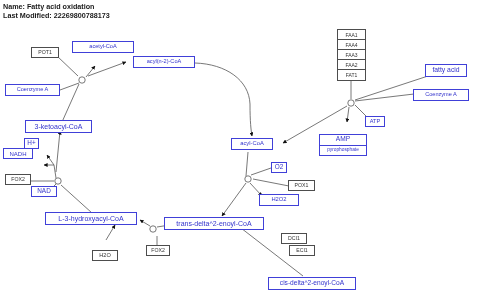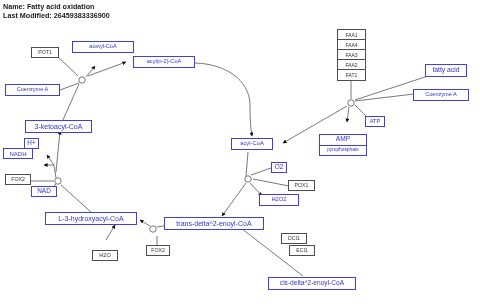--- a/index.html
+++ b/index.html
@@ -97,21 +97,21 @@
     border-bottom: none;
   }
 </style>
 </head>
 <body>
 
 <div id="canvas">
 
   <div id="header">
     <div>Name: Fatty acid oxidation</div>
-    <div>Last Modified: 26459383336900</div>
+    <div>Last Modified: 22269800788173</div>
   </div>
 
   <svg id="edges" viewBox="0 0 480 307" width="480" height="307" xmlns="http://www.w3.org/2000/svg">
     <defs>
       <marker id="arrow" viewBox="0 0 10 10" refX="9" refY="5" markerWidth="5" markerHeight="5" orient="auto-start-reverse">
         <path d="M 0 0 L 10 5 L 0 10 z" fill="#111111"></path>
       </marker>
     </defs>
     <g stroke="#555555" stroke-width="0.8" fill="none">
 

